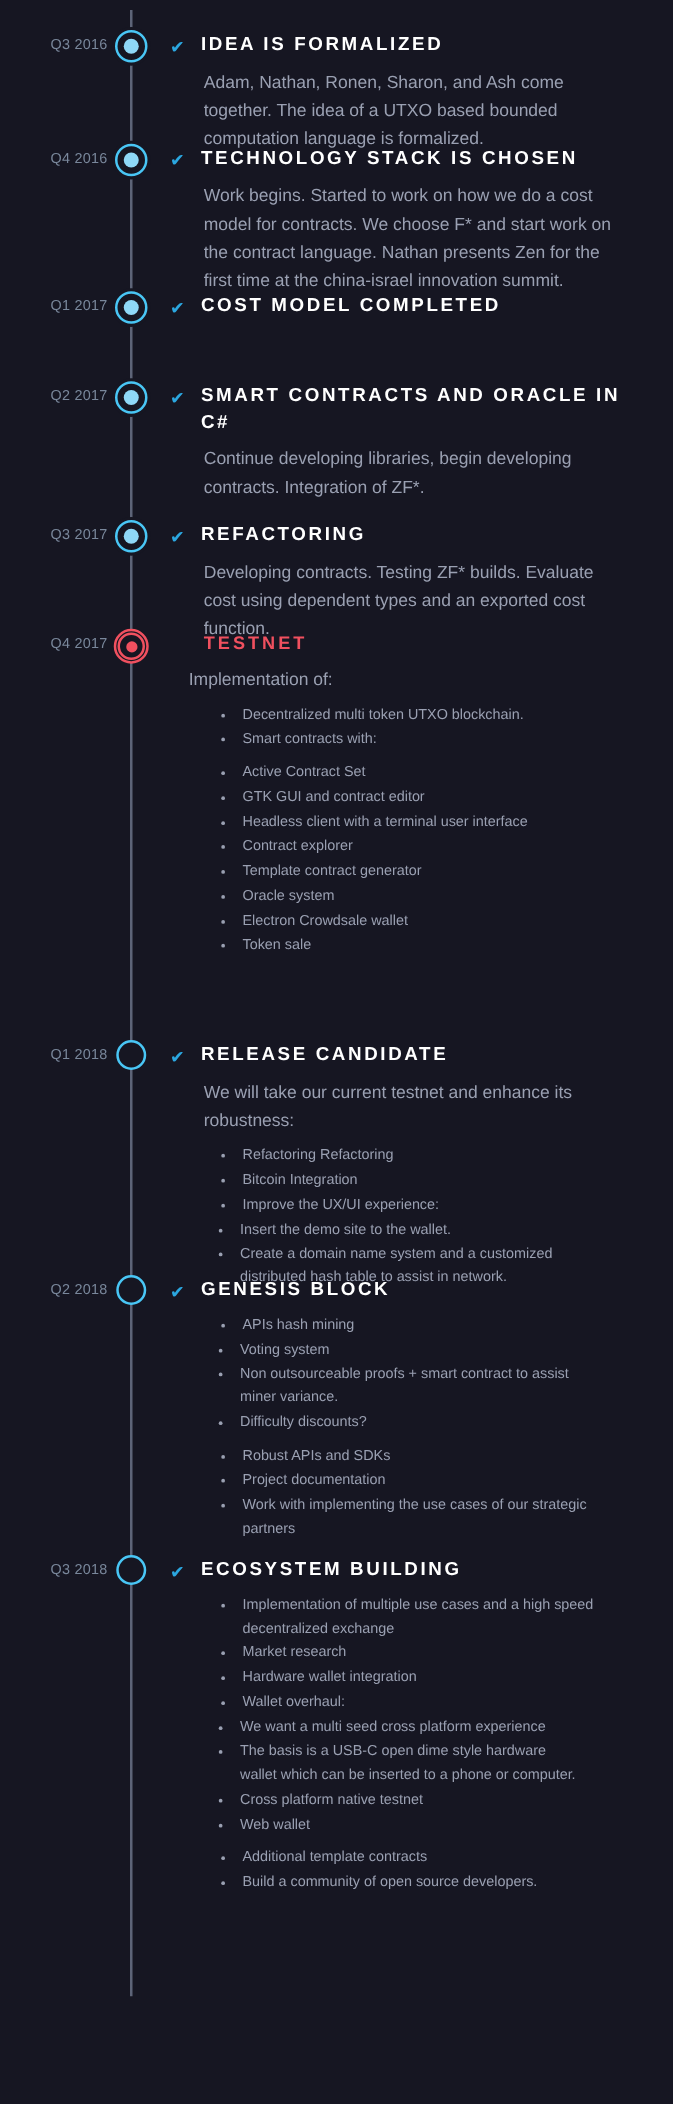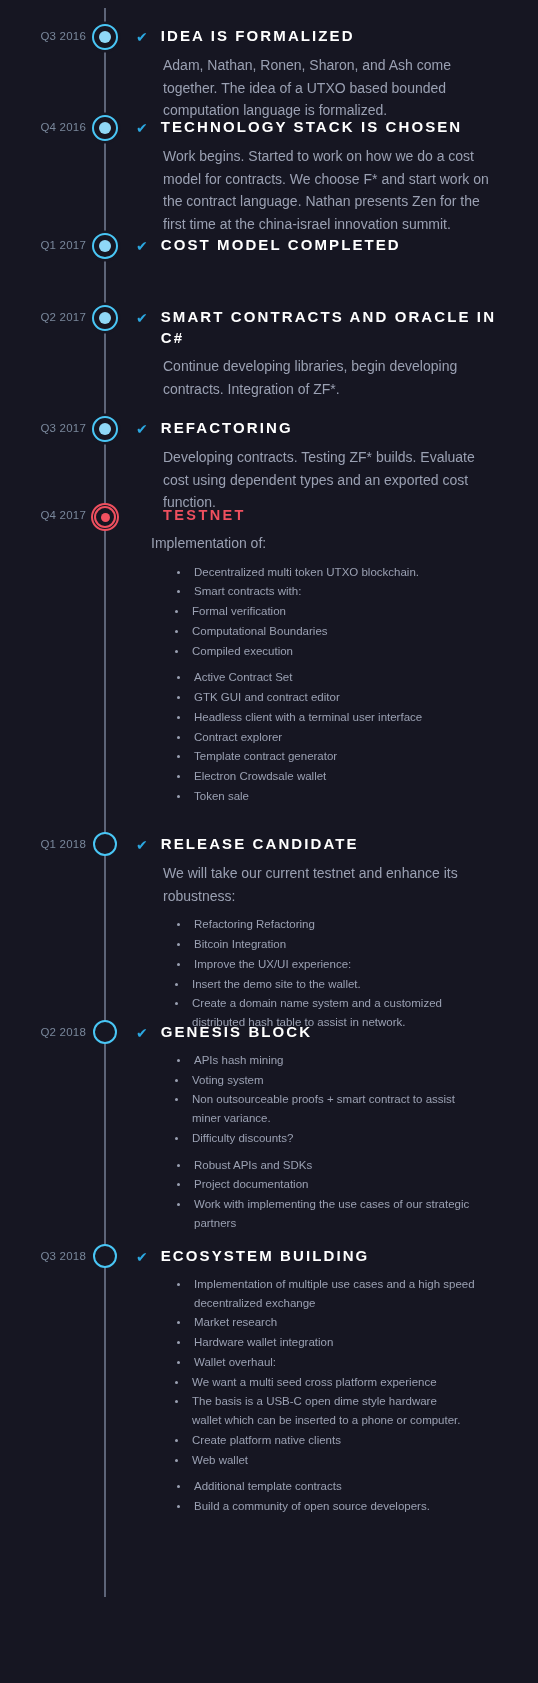--- a/index.html
+++ b/index.html
@@ -253,31 +253,27 @@
       <div class="ms-marker current" style="top: -2px;"></div>
       <div class="ms-body no-check">
         <div class="ms-head">
           <div class="ms-title accent">TESTNET</div>
         </div>
         <div class="ms-desc">Implementation of:</div>
         <ul class="bul lvl1">
           <li>Decentralized multi token UTXO blockchain.</li>
           <li>Smart contracts with:</li>
         </ul>
-        <ul class="bul lvl2">
-          <li>Formal verification</li>
-          <li>Computational Boundaries</li>
-          <li>Compiled execution</li>
-        </ul>
         <ul class="bul lvl1">
           <li>Active Contract Set</li>
           <li>GTK GUI and contract editor</li>
           <li>Headless client with a terminal user interface</li>
           <li>Contract explorer</li>
           <li>Template contract generator</li>
+          <li>Oracle system</li>
           <li>Electron Crowdsale wallet</li>
           <li>Token sale</li>
         </ul>
       </div>
     </div>
     <div class="milestone" style="position: absolute; top: 834px; left: 0px; right: 0px;">
       <div class="ms-date" style="top: 4px;">Q1 2018</div>
       <div class="ms-marker future" style="top: -2px;"></div>
       <div class="ms-body">
         <div class="ms-head">
@@ -329,21 +325,21 @@
         </div>
         <ul class="bul lvl1">
           <li>Implementation of multiple use cases and a high speed decentralized exchange</li>
           <li>Market research</li>
           <li>Hardware wallet integration</li>
           <li>Wallet overhaul:</li>
         </ul>
         <ul class="bul lvl2">
           <li>We want a multi seed cross platform experience</li>
           <li>The basis is a USB-C open dime style hardware wallet which can be inserted to a phone or computer.</li>
-          <li>Create platform native clients</li>
+          <li>Cross platform native testnet</li>
           <li>Web wallet</li>
         </ul>
         <ul class="bul lvl1">
           <li>Additional template contracts</li>
           <li>Build a community of open source developers.</li>
         </ul>
       </div>
     </div>
   </div>
 

